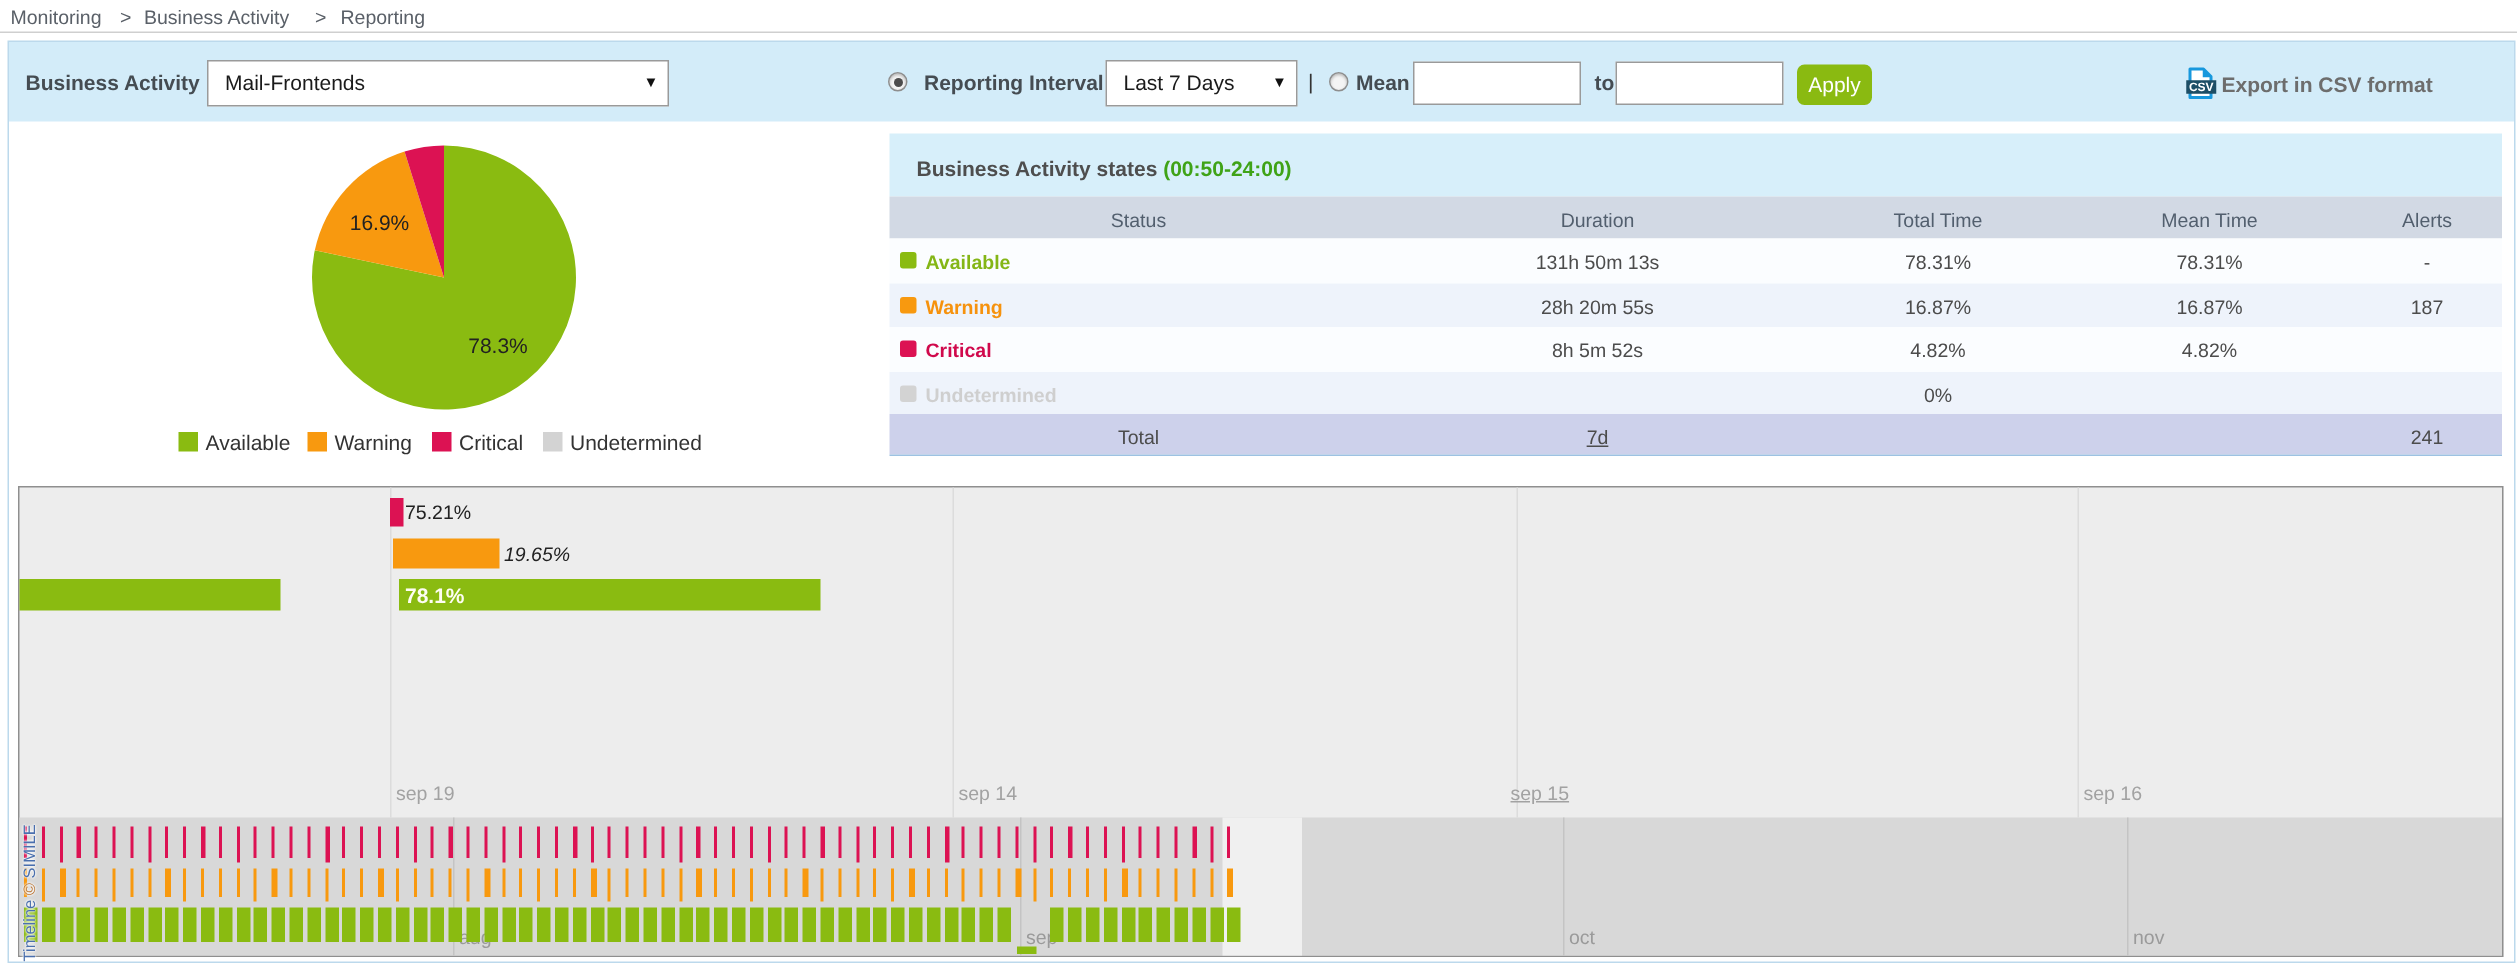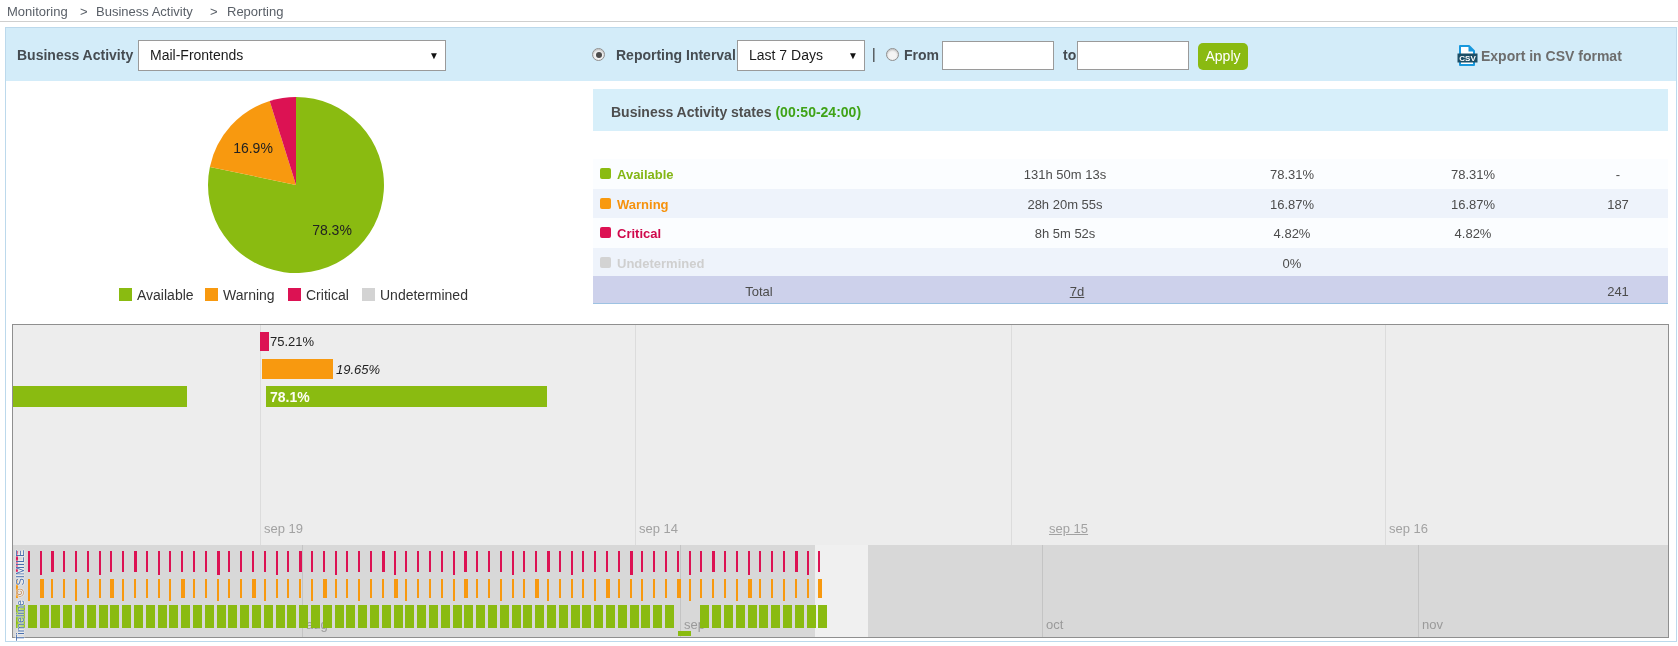--- a/index.html
+++ b/index.html
@@ -80,21 +80,21 @@
         <span class="ar" style="left:290px;">▼</span>
       </div>
 <div class="radio on" style="left:586px;top:20px;"></div>
 <div class="blab" style="left:610px;top:19px;">Reporting Interval</div>
 <div class="sel" style="left:731px;top:12px;width:128px;height:31px;">
         <span class="tx">Last 7 Days</span>
         <span class="ar" style="left:110px;">▼</span>
       </div>
 <div style="position:absolute;left:866px;top:18px;font-size:14px;color:#333;">|</div>
 <div class="radio" style="left:880px;top:20px;"></div>
-<div class="blab" style="left:898px;top:19px;">From</div>
+<div class="blab" style="left:898px;top:19px;">Mean</div>
 <div class="inp" style="left:936px;top:13px;width:112px;height:29px;"></div>
 <div class="blab" style="left:1057px;top:19px;">to</div>
 <div class="inp" style="left:1071px;top:13px;width:112px;height:29px;"></div>
 <div id="apply">Apply</div>
 <svg class="abs" style="left:1450px;top:16px;" width="24" height="24" viewBox="0 0 24 24">
 <path d="M4,2 L13,2 L18,7 L18,21 L4,21 Z" fill="#fff" stroke="#1898dd" stroke-width="2" stroke-linejoin="round"></path>
 <path d="M12.5,1.5 L18.5,7.5 L12.5,7.5 Z" fill="#1898dd"></path>
 <rect x="1.5" y="9.5" width="20" height="9" fill="#1d4e66"></rect>
 <text x="11.5" y="16.8" font-size="8" font-weight="bold" fill="#fff" text-anchor="middle" font-family="Liberation Sans">CSV</text>
 </svg>
@@ -112,20 +112,27 @@
 <div class="leg" style="left:199px;background:#f8990f;"></div>
 <div class="legt" style="left:217px;">Warning</div>
 <div class="leg" style="left:282px;background:#dc1253;"></div>
 <div class="legt" style="left:300px;">Critical</div>
 <div class="leg" style="left:356px;background:#d3d3d3;"></div>
 <div class="legt" style="left:374px;">Undetermined</div>
 <div id="panel">
 <div id="ptitle">
         <span style="position:absolute;left:18px;top:15px;color:#4e4e4e;">Business Activity states <span style="color:#3fa317;">(00:50-24:00)</span></span>
       </div>
+<div id="phead">
+<span class="hc" style="left:166px;">Status</span>
+<span class="hc" style="left:472px;">Duration</span>
+<span class="hc" style="left:699px;">Total Time</span>
+<span class="hc" style="left:880px;">Mean Time</span>
+<span class="hc" style="left:1025px;">Alerts</span>
+</div>
 <div class="trow" style="top:70px;height:30px;background:#fbfdff;">
 <div class="sq" style="background:#8abb11;"></div>
 <div class="sname" style="color:#84b616;">Available</div>
 <span class="v" style="left:472px;">131h 50m 13s</span>
 <span class="v" style="left:699px;">78.31%</span>
 <span class="v" style="left:880px;">78.31%</span>
 <span class="v" style="left:1025px;">-</span>
 </div>
 <div class="trow" style="top:100px;height:29px;background:#eef3fb;">
 <div class="sq" style="background:#f8990f;"></div>
@@ -143,32 +150,32 @@
 <span class="v" style="left:880px;">4.82%</span>
 <span class="v" style="left:1025px;margin-top:28px;">54</span>
 </div>
 <div class="trow" style="top:159px;height:28px;background:#eef3fb;">
 <div class="sq" style="background:#d3d3d3;"></div>
 <div class="sname" style="color:#cfcfcf;">Undetermined</div>
 <span class="v" style="left:699px;">0%</span>
 </div>
 <div class="trow" style="top:187px;height:27px;background:#cdd1eb;">
 <span class="v" style="left:166px;">Total</span>
-<span class="v" style="left:484px;text-decoration:underline;">7d</span>
+<span class="v" style="left:472px;text-decoration:underline;">7d</span>
 <span class="v" style="left:1025px;">241</span>
 </div>
 <div style="position:absolute;left:0;top:214px;width:1075px;height:1px;background:#9dc2e2;"></div>
 </div>
 <div id="tbox">
 <div class="dayline" style="left:247px;"></div>
 <div class="daylab" style="left:251px;">sep 19</div>
 <div class="dayline" style="left:622px;"></div>
 <div class="daylab" style="left:626px;">sep 14</div>
 <div class="dayline" style="left:998px;"></div>
-<div class="daylab" style="left:1036px;text-decoration:underline;">sep 15</div>
+<div class="daylab" style="left:994px;text-decoration:underline;">sep 15</div>
 <div class="dayline" style="left:1372px;"></div>
 <div class="daylab" style="left:1376px;">sep 16</div>
 <div class="bar" style="left:0;top:61px;width:174px;height:21px;background:#8abb11;"></div>
 <div class="bar" style="left:247px;top:7px;width:9px;height:19px;background:#dc1253;"></div>
 <div class="blbl" style="left:257px;top:9px;">75.21%</div>
 <div class="bar" style="left:249px;top:34px;width:71px;height:20px;background:#f8990f;"></div>
 <div class="blbl" style="left:323px;top:37px;font-style:italic;">19.65%</div>
 <div class="bar" style="left:253px;top:61px;width:281px;height:21px;background:#8abb11;"></div>
 <div class="blbl" style="left:257px;top:64px;font-size:14px;font-weight:bold;color:#fdfdf2;">78.1%</div>
 <div id="bband">

